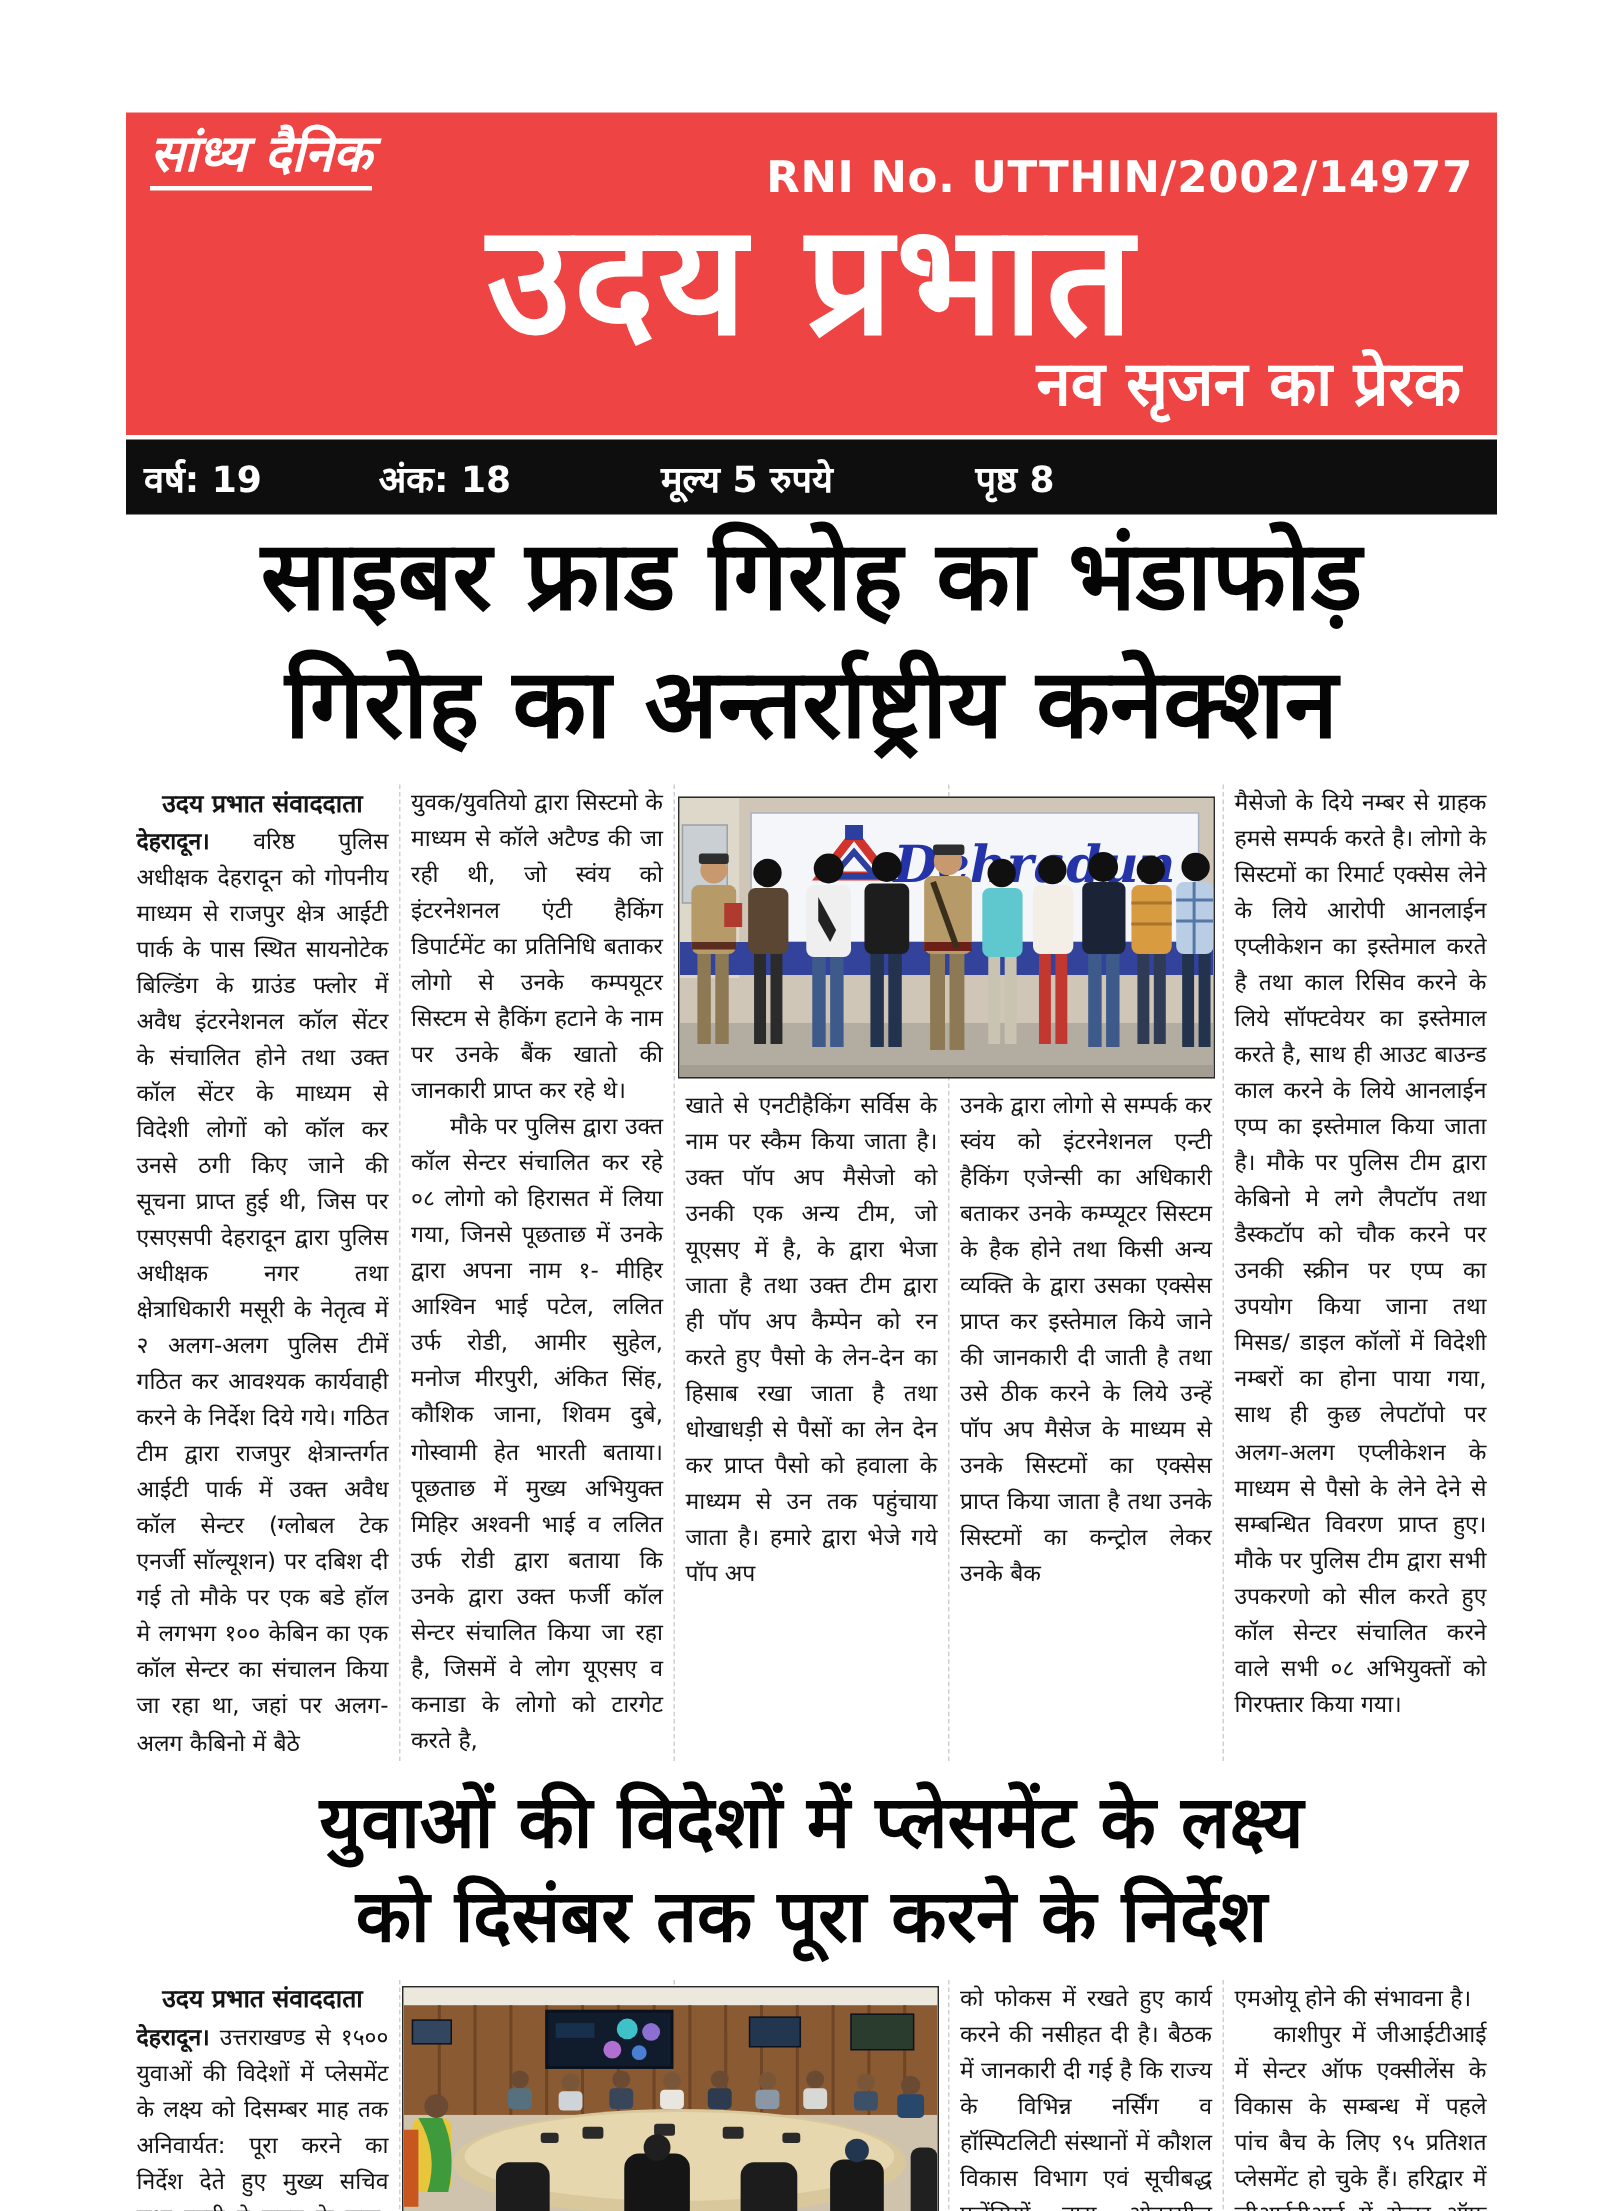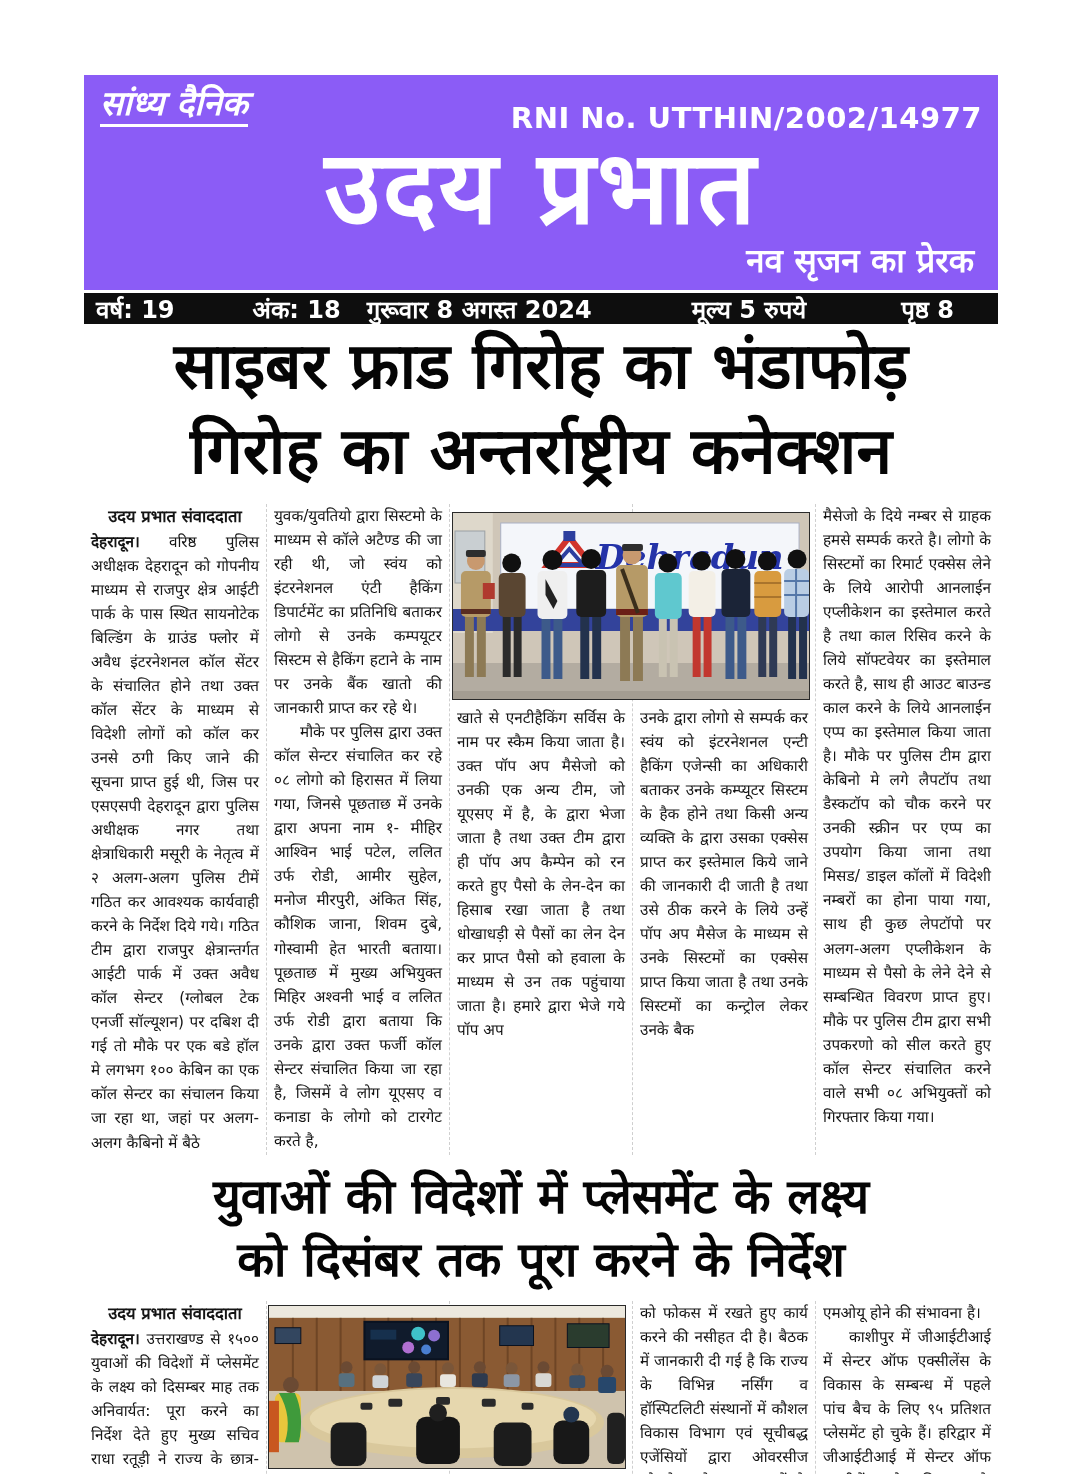--- a/index.html
+++ b/index.html
@@ -9,45 +9,45 @@
     font-family: "DejaVu Sans", "Liberation Sans", sans-serif;
     color:#111;
     position: relative;
   }
   .page {
     position:absolute; left:84px; top:75px; width:914px;
   }
 
   
   .masthead {
-    background:#8b5cf6;
+    background:#ef4444;
     height:215px;
     position:relative;
     padding:10px 16px 0 16px;
     color:#fff;
   }
   .mast-toprow { display:flex; justify-content:space-between; align-items:flex-start; }
   .edition-label {
     font-size:34px; font-weight:bold; font-style:italic;
     border-bottom:3px solid #fff; padding-bottom:2px; line-height:1.1;
   }
   .rni { font-size:29px; font-weight:bold; letter-spacing:0.5px; margin-top:16px; }
   .mast-title {
     font-size:102px; font-weight:bold; line-height:1.0;
     text-align:center; letter-spacing:2px; margin-top:2px;
     white-space:nowrap;
   }
   .mast-tagline {
     position:absolute; right:24px; bottom:8px;
-    font-size:33px; font-weight:bold;
+    font-size:41px; font-weight:bold;
   }
 
   
   .infobar {
-    background:#0e0e0e; color:#fff; height:31px; margin-top:3px;
+    background:#0e0e0e; color:#fff; height:50px; margin-top:3px;
     display:flex; align-items:center;
     font-size:24px; font-weight:bold; white-space:nowrap;
   }
   .infobar .ib-year  { margin-left:12px; }
   .infobar .ib-issue { margin-left:78px; }
   .infobar .ib-date  { margin-left:26px; }
   .infobar .ib-price { margin-left:100px; }
   .infobar .ib-pages { margin-left:95px; }
 
   
@@ -92,21 +92,20 @@
       <span class="edition-label">सांध्य दैनिक</span>
       <span class="rni">RNI No. UTTHIN/2002/14977</span>
     </div>
     <div class="mast-title">उदय प्रभात</div>
     <div class="mast-tagline">नव सृजन का प्रेरक</div>
   </header>
 
   <div class="infobar">
     <span class="ib-year">वर्ष: 19</span>
     <span class="ib-issue">अंक: 18</span>
-    <span class="ib-date">गुरूवार 8 अगस्त 2024</span>
     <span class="ib-price">मूल्य 5 रुपये</span>
     <span class="ib-pages">पृष्ठ 8</span>
   </div>
 
   <h1 class="headline headline-1">
     <span>साइबर फ्राड गिरोह का भंडाफोड़</span><br>
     <span>गिरोह का अन्तर्राष्ट्रीय कनेक्शन</span>
   </h1>
 
   <section class="article">

